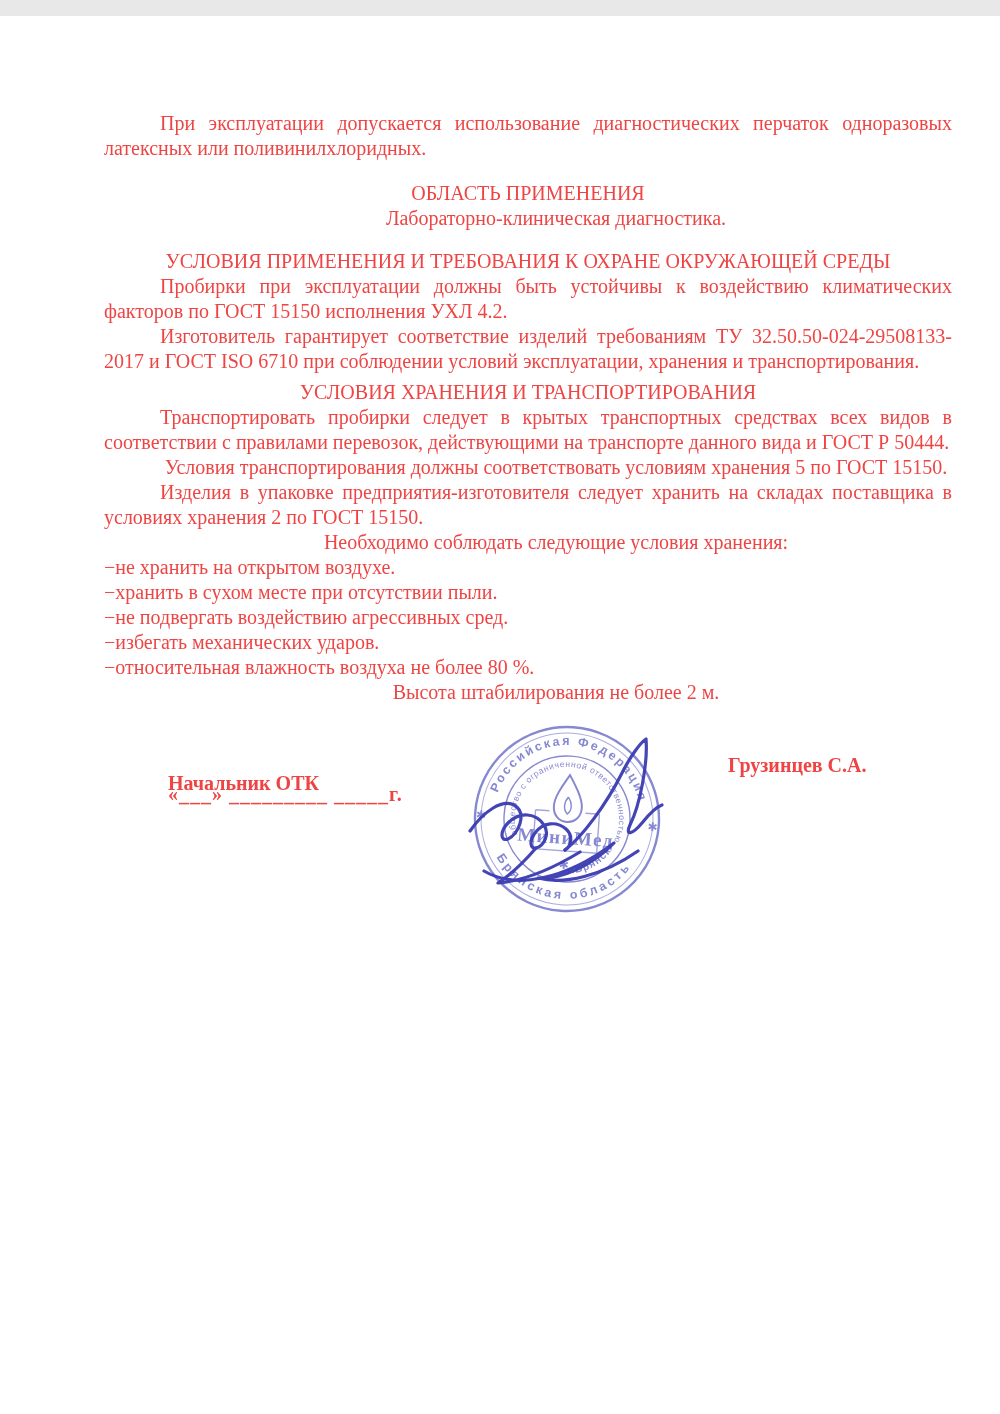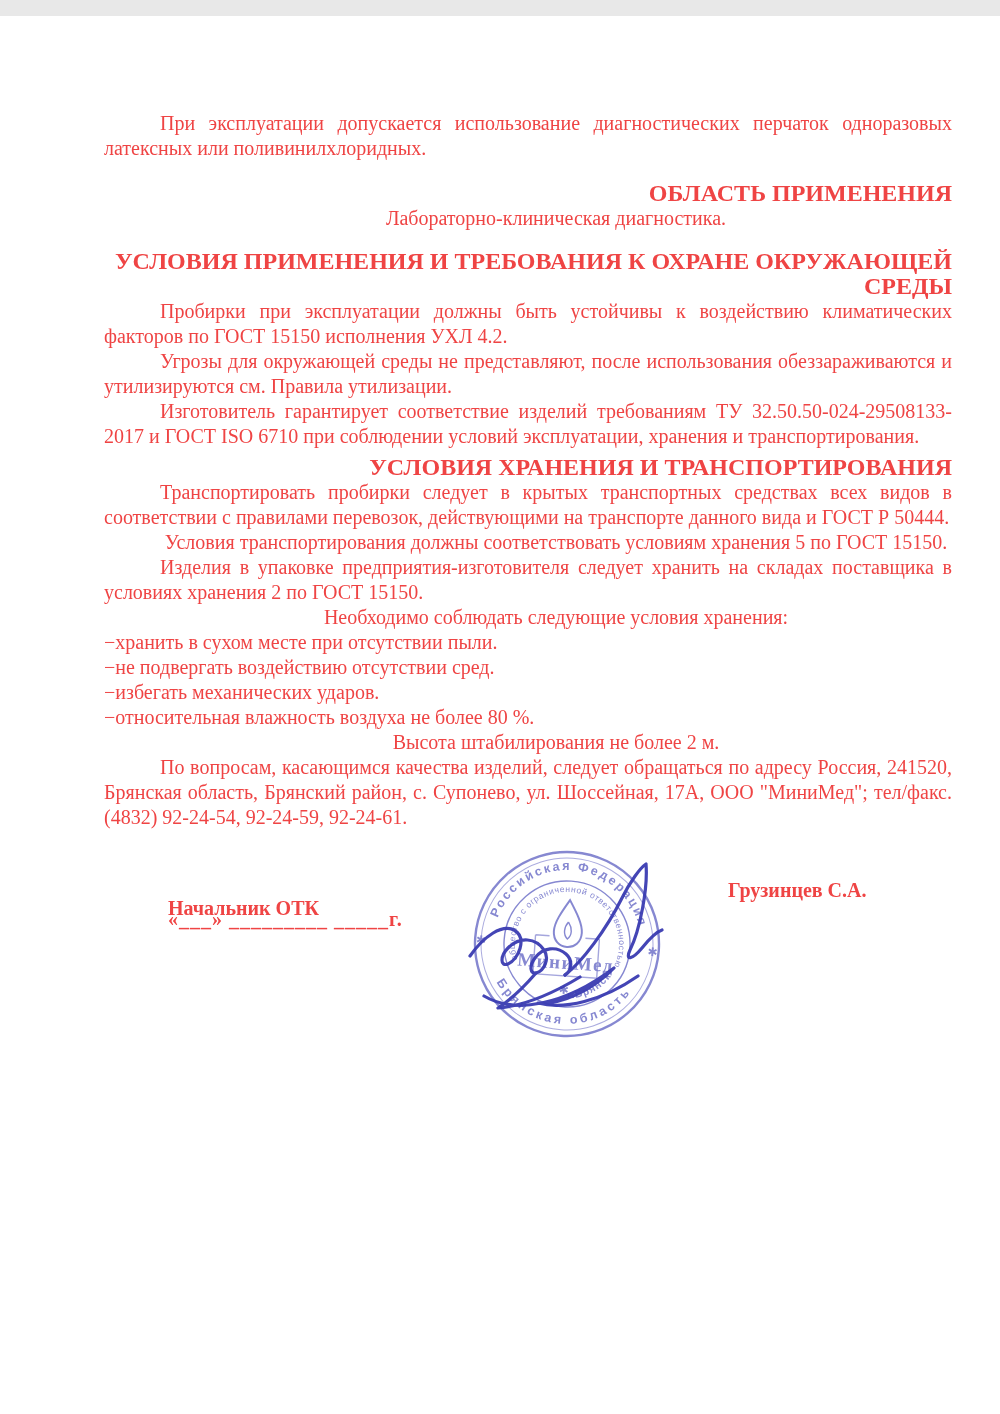--- a/index.html
+++ b/index.html
@@ -13,22 +13,22 @@
     overflow:hidden;
   }
   .content{
     position:absolute;
     left:104px;top:95px;width:848px;
     font-size:20px;line-height:25px;
   }
   .para{margin:0;text-align:justify;text-indent:56px;}
   .para.single{text-align:center;}
   .doc-h{
-    margin:0;font-size:24px;line-height:25px;
-    font-weight:bold;text-align:right;text-indent:0;
+    margin:0;font-size:20px;line-height:25px;
+    font-weight:normal;text-align:center;text-indent:0;
   }
   .mt20{margin-top:20px;}
   .mt18{margin-top:18px;}
   .mt6{margin-top:6px;}
   .cond-item{margin:0;text-align:left;text-indent:0;}
   .sig-block{position:relative;height:280px;}
   .sig-title{position:absolute;left:64px;top:66px;font-weight:bold;white-space:nowrap;}
   .sig-date{position:absolute;left:64px;top:77px;letter-spacing:1px;white-space:nowrap;font-weight:bold;}
   .sig-name{position:absolute;left:624px;top:48px;font-weight:bold;white-space:nowrap;}
   .stamp-wrap{position:absolute;left:336px;top:14px;width:260px;height:215px;}
@@ -41,37 +41,36 @@
 <div class="page">
   <div class="content">
 
     <p class="para">При эксплуатации допускается использование диагностических перчаток одноразовых латексных или поливинилхлоридных.</p>
 
     <h2 class="doc-h mt20">ОБЛАСТЬ ПРИМЕНЕНИЯ</h2>
     <p class="para single">Лабораторно-клиническая диагностика.</p>
 
     <h2 class="doc-h mt18">УСЛОВИЯ ПРИМЕНЕНИЯ И ТРЕБОВАНИЯ К ОХРАНЕ ОКРУЖАЮЩЕЙ СРЕДЫ</h2>
     <p class="para">Пробирки при эксплуатации должны быть устойчивы к воздействию климатических факторов по ГОСТ 15150 исполнения УХЛ 4.2.</p>
-    <p class="para">Угрозы для окружающей среды не представляют, после использования обеззараживаются и утилизируются см. Правила утилизации.</p>
 
     <p class="para">Изготовитель гарантирует соответствие изделий требованиям ТУ 32.50.50-024-29508133-2017 и ГОСТ ISO 6710 при соблюдении условий эксплуатации, хранения и транспортирования.</p>
 
     <h2 class="doc-h mt6">УСЛОВИЯ ХРАНЕНИЯ И ТРАНСПОРТИРОВАНИЯ</h2>
     <p class="para">Транспортировать пробирки следует в крытых транспортных средствах всех видов в соответствии с правилами перевозок, действующими на транспорте данного вида и ГОСТ Р 50444.</p>
     <p class="para single">Условия транспортирования должны соответствовать условиям хранения 5 по ГОСТ 15150.</p>
     <p class="para">Изделия в упаковке предприятия-изготовителя следует хранить на складах поставщика в условиях хранения 2 по ГОСТ 15150.</p>
     <p class="para single">Необходимо соблюдать следующие условия хранения:</p>
 
+    <div class="cond-item">−не хранить на открытом воздухе.</div>
     <div class="cond-item">−хранить в сухом месте при отсутствии пыли.</div>
-    <div class="cond-item">−не подвергать воздействию отсутствии сред.</div>
+    <div class="cond-item">−не подвергать воздействию агрессивных сред.</div>
     <div class="cond-item">−избегать механических ударов.</div>
     <div class="cond-item">−относительная влажность воздуха не более 80 %.</div>
 
     <p class="para single">Высота штабилирования не более 2 м.</p>
-    <p class="para">По вопросам, касающимся качества изделий, следует обращаться по адресу Россия, 241520, Брянская область, Брянский район, с. Супонево, ул. Шоссейная, 17А, ООО "МиниМед"; тел/факс. (4832) 92-24-54, 92-24-59, 92-24-61.</p>
 
     <div class="sig-block">
       <div class="sig-title">Начальник ОТК</div>
       <div class="sig-date">«___» _________  _____г.</div>
       <div class="sig-name">Грузинцев С.А.</div>
 
       <div class="stamp-wrap">
         <svg width="260" height="215" viewBox="0 0 260 215">
           <g transform="rotate(4 127 100)" opacity="0.88">
             <circle cx="127" cy="100" r="92" fill="none" stroke-width="2.4" stroke="#7678cb"></circle>

